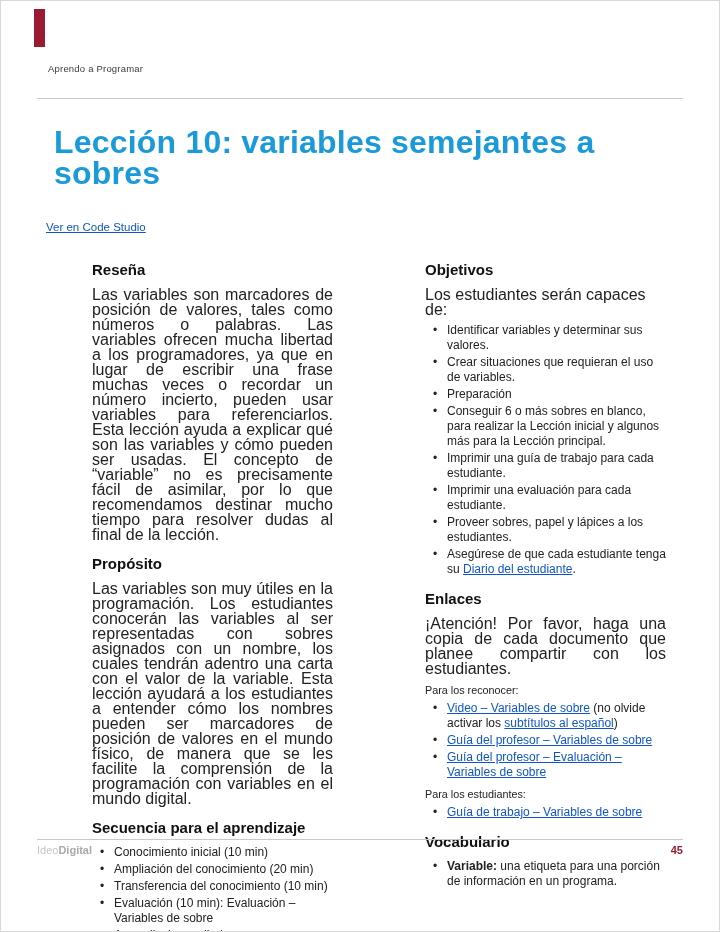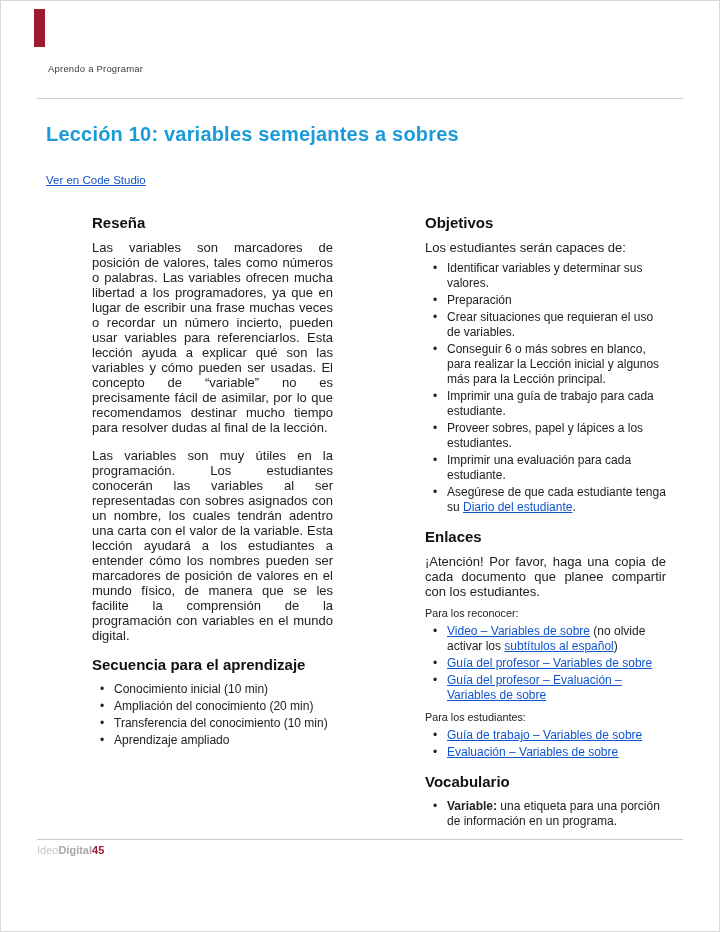--- a/index.html
+++ b/index.html
@@ -24,54 +24,54 @@
     font-size:9.5px;color:#3d3d3d;letter-spacing:.2px;
   }
   .rule{
     position:absolute;left:36px;right:36px;height:0;
     border-top:1px solid #c9c9c9;
   }
   .rule.top{top:97px;}
   .rule.bottom{top:838px;}
   main{position:absolute;left:45px;top:118px;width:620px;}
   h1{
-    margin:0;max-width:575px;
-    font-size:20px;line-height:31px;font-weight:bold;
+    margin:8px;max-width:575px;
+    font-size:32px;line-height:31px;font-weight:bold;
     color:#1b9ad9;letter-spacing:.2px;
   }
   .view-link{
     display:inline-block;margin-top:24px;
     font-size:11.5px;
   }
   .lnk{color:#1155cc;text-decoration:underline;cursor:pointer;}
   .columns{display:flex;gap:46px;margin-top:26px;}
   .col{width:287px;margin-left:46px;}
   section{margin-bottom:13px;}
   h2{
     margin:0 0 9px 0;
     font-size:15px;font-weight:bold;color:#111;
   }
   p{
     margin:0 0 6px 0;
-    font-size:13px;line-height:15px;color:#222;
+    font-size:16px;line-height:15px;color:#222;
   }
   p.just{text-align:justify;}
   .label{font-size:10.8px;line-height:15px;margin:7px 0 3px 0;}
   ul.blist{list-style:none;margin:0;padding:0;}
   ul.blist li{
     position:relative;padding-left:22px;margin-bottom:2px;
     font-size:12px;line-height:15px;color:#222;
   }
   ul.blist li::before{
     content:"\2022";
     position:absolute;left:8px;top:0;color:#222;
   }
   footer{
     position:absolute;left:36px;right:36px;top:843px;
-    display:flex;align-items:center;
+    display:flex;justify-content:space-between;align-items:center;
     font-size:11px;
   }
   .footer-brand span.light{color:#c6c6c6;}
   .footer-brand span.bold{color:#a9a9a9;font-weight:bold;}
   .page-number{color:#9b1b33;font-weight:bold;}
 </style>
 </head>
 <body>
 
 <div class="page">
@@ -89,63 +89,64 @@
 
     <div class="columns">
 
       <div class="col">
         <section>
           <h2>Reseña</h2>
           <p class="just">Las variables son marcadores de posición de valores, tales como números o palabras. Las variables ofrecen mucha libertad a los programadores, ya que en lugar de escribir una frase muchas veces o recordar un número incierto, pueden usar variables para referenciarlos. Esta lección ayuda a explicar qué son las variables y cómo pueden ser usadas. El concepto de “variable” no es precisamente fácil de asimilar, por lo que recomendamos destinar mucho tiempo para resolver dudas al final de la lección.</p>
         </section>
 
         <section>
+          <h2>Propósito</h2>
           <p class="just">Las variables son muy útiles en la programación. Los estudiantes conocerán las variables al ser representadas con sobres asignados con un nombre, los cuales tendrán adentro una carta con el valor de la variable. Esta lección ayudará a los estudiantes a entender cómo los nombres pueden ser marcadores de posición de valores en el mundo físico, de manera que se les facilite la comprensión de la programación con variables en el mundo digital.</p>
         </section>
 
         <section>
           <h2>Secuencia para el aprendizaje</h2>
           <ul class="blist">
               <li><span>Conocimiento inicial (10 min)</span></li>
               <li><span>Ampliación del conocimiento (20 min)</span></li>
               <li><span>Transferencia del conocimiento (10 min)</span></li>
+              <li><span>Evaluación (10 min): Evaluación – Variables de sobre</span></li>
               <li><span>Aprendizaje ampliado</span></li>
             </ul>
         </section>
       </div>
 
       <div class="col">
         <section>
           <h2>Objetivos</h2>
           <p>Los estudiantes serán capaces de:</p>
           <ul class="blist">
               <li><span>Identificar variables y determinar sus valores.</span></li>
+              <li><span>Crear situaciones que requieran el uso de variables.</span></li>
               <li><span>Preparación</span></li>
-              <li><span>Crear situaciones que requieran el uso de variables.</span></li>
               <li><span>Conseguir 6 o más sobres en blanco, para realizar la Lección inicial y algunos más para la Lección principal.</span></li>
               <li><span>Imprimir una guía de trabajo para cada estudiante.</span></li>
+              <li><span>Imprimir una evaluación para cada estudiante.</span></li>
               <li><span>Proveer sobres, papel y lápices a los estudiantes.</span></li>
-              <li><span>Imprimir una evaluación para cada estudiante.</span></li>
               <li><span>Asegúrese de que cada estudiante tenga su </span><a href="#" class="lnk">Diario del estudiante</a><span>.</span></li>
             </ul>
         </section>
 
         <section>
           <h2>Enlaces</h2>
           <p class="just">¡Atención! Por favor, haga una copia de cada documento que planee compartir con los estudiantes.</p>
           <div class="label">Para los reconocer:</div>
           <ul class="blist">
               <li><a href="#" class="lnk">Video – Variables de sobre</a><span> (no olvide activar los </span><a href="#" class="lnk">subtítulos al español</a><span>)</span></li>
               <li><a href="#" class="lnk">Guía del profesor – Variables de sobre</a></li>
               <li><a href="#" class="lnk">Guía del profesor – Evaluación – Variables de sobre</a></li>
             </ul>
           <div class="label">Para los estudiantes:</div>
           <ul class="blist">
               <li><a href="#" class="lnk">Guía de trabajo – Variables de sobre</a></li>
-              <li><a href="#" class="lnk">Evaluación – Variables de sobre</a></li>
             </ul>
         </section>
 
         <section>
           <h2>Vocabulario</h2>
           <ul class="blist">
               <li><span style="font-weight: bold;">Variable:</span><span> una etiqueta para una porción de información en un programa.</span></li>
             </ul>
         </section>
       </div>

